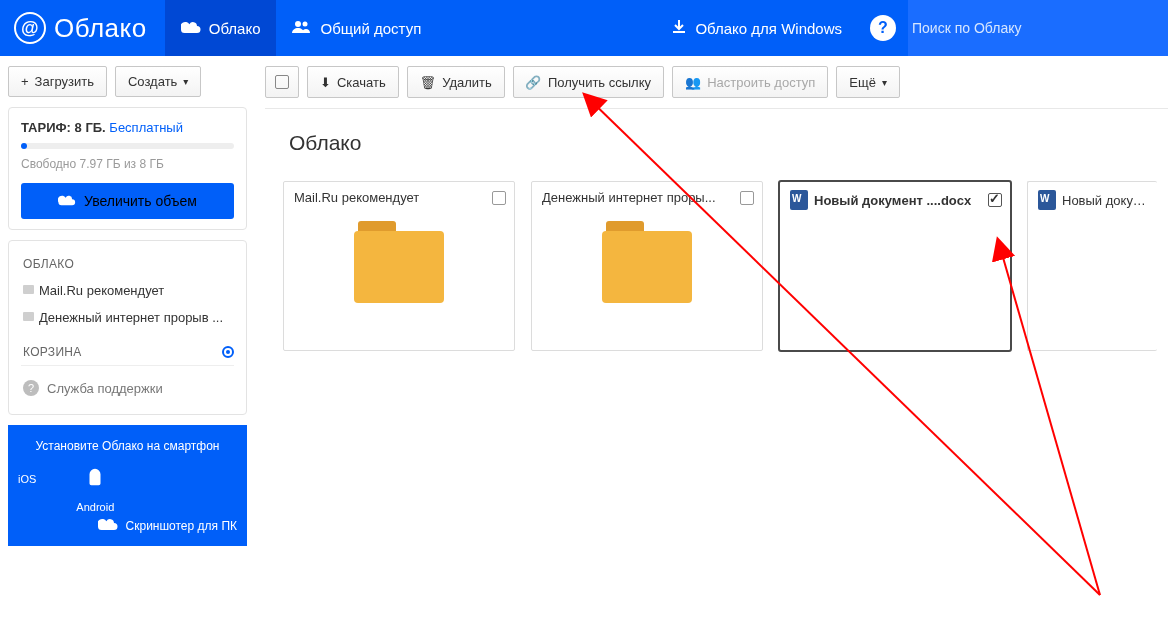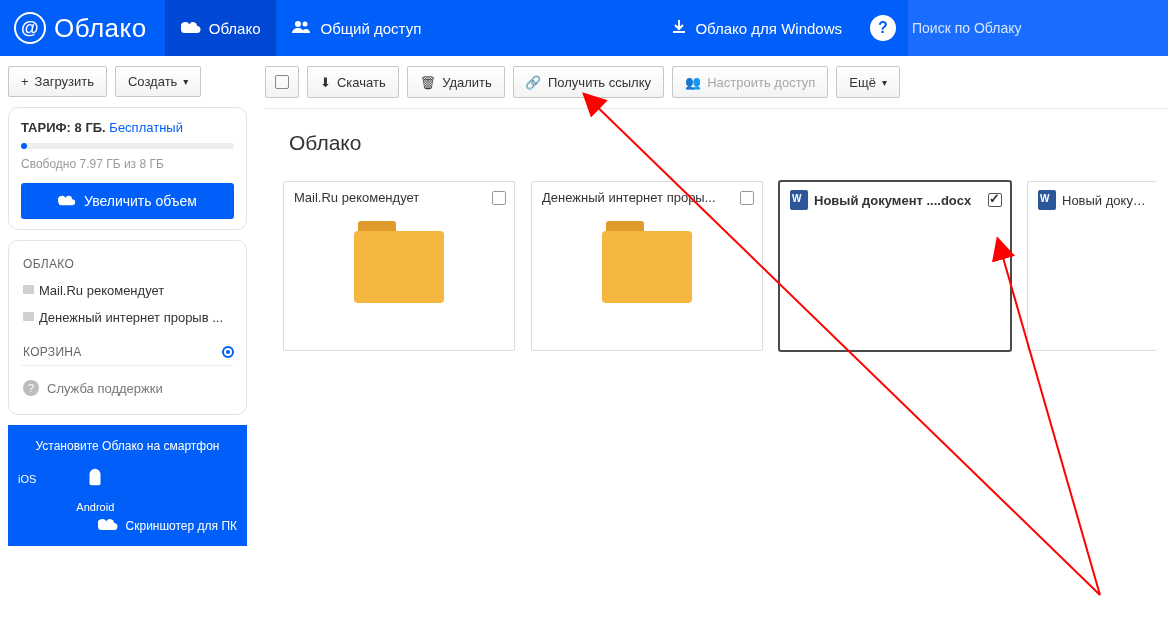--- a/index.html
+++ b/index.html
@@ -21,27 +21,27 @@
   .wrap { display: flex; }
   .left { width: 255px; padding: 10px 8px 0 8px; }
   .main { flex: 1; padding: 10px 0 0 10px; }
 
   
   .row-btns { display: flex; gap: 8px; margin-bottom: 10px; }
   .btn { border: 1px solid #c7c7c7; background: linear-gradient(#fff,#f3f3f3); border-radius: 2px; padding: 7px 12px; font-size: 13px; cursor: pointer; display:inline-flex; align-items:center; gap:6px; color:#333; }
   .btn.disabled { color:#a8a8a8; }
   .btn .caret { font-size:10px; }
 
-  .panel { border:1px solid #e3e3e3; border-radius:10px; padding:12px 12px 10px 12px; margin-bottom:10px; font-size:13px; }
+  .panel { border:1px solid #e3e3e3; border-radius:4px; padding:12px 12px 10px 12px; margin-bottom:10px; font-size:13px; }
   .tariff-line { color:#333; margin-bottom:8px; }
   .tariff-line .link { color:#005ff9; }
   .bar { height:6px; background:#eee; border-radius:3px; margin-bottom:8px; position:relative; }
   .bar::before { content:""; position:absolute; left:0; top:0; bottom:0; width:3%; background:#005ff9; border-radius:3px;}
   .free-line { color:#9a9a9a; font-size:12px; margin-bottom:12px;}
-  .big-btn { width:100%; background:#005ff9; color:#ffffff; border:none; border-radius:3px; padding:10px 0; font-size:14px; cursor:pointer; display:flex;align-items:center;justify-content:center;gap:8px;}
+  .big-btn { width:100%; background:#005ff9; color:#000000; border:none; border-radius:3px; padding:10px 0; font-size:14px; cursor:pointer; display:flex;align-items:center;justify-content:center;gap:8px;}
 
   .side-head { font-size:12px; color:#666; letter-spacing:.3px; margin:4px 0 6px 2px; display:flex; align-items:center; justify-content:space-between;}
   .side-item { font-size:13px; color:#333; padding:6px 2px 6px 18px; cursor:pointer; white-space:nowrap; overflow:hidden; text-overflow:ellipsis; position:relative;}
   .side-item::before { content:""; position:absolute; left:2px; top:8px; width:11px; height:9px; background:#cfcfcf; border-radius:1px;}
   .radio-dot { width:12px;height:12px;border:2px solid #005ff9;border-radius:50%;position:relative;}
   .radio-dot::after{content:"";position:absolute;inset:2px;background:#005ff9;border-radius:50%;}
   .support { color:#777; font-size:13px; padding:14px 2px; display:flex;align-items:center;gap:8px; border-top:1px solid #eee; margin-top:6px;}
   .qmark{ width:16px;height:16px;border-radius:50%;background:#bdbdbd;color:#fff;font-size:11px;display:flex;align-items:center;justify-content:center;}
 
   .promo { background:#005ff9; color:#fff; padding:14px 10px 12px 10px; }

